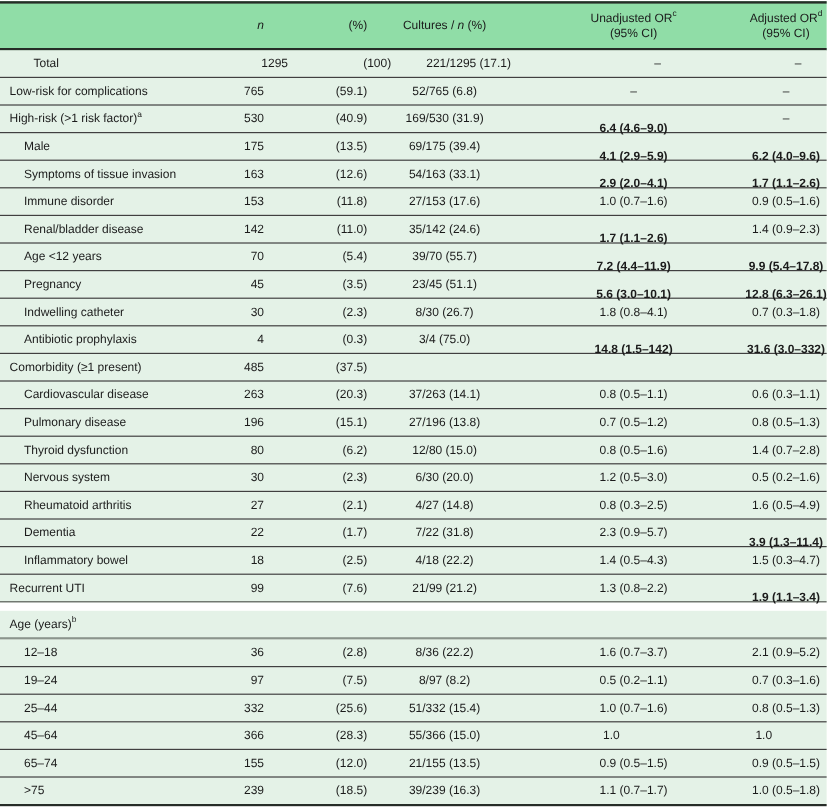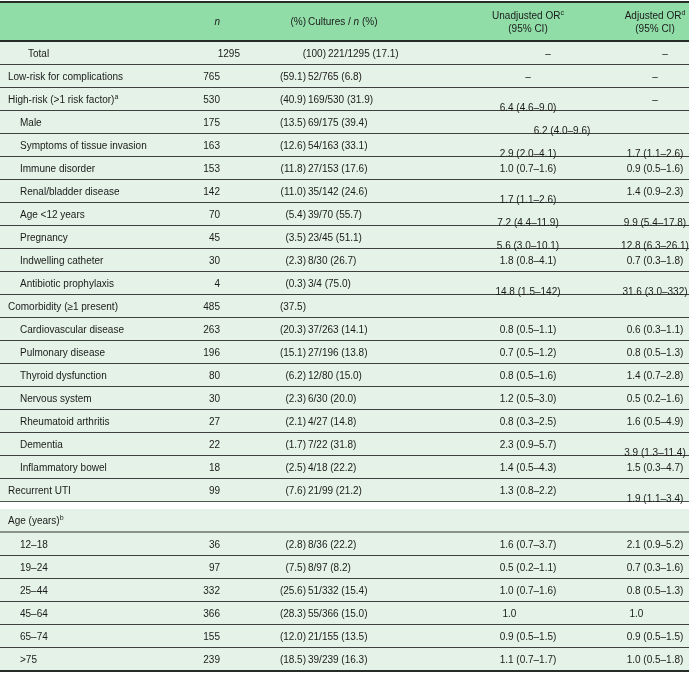--- a/index.html
+++ b/index.html
@@ -42,26 +42,26 @@
   }
   .spacer + .trow{border-top:none;}
   .section-row{border-bottom:2px solid #8b948c;}
   .section-row + .trow{border-top:none;}
   
   .cell,.hc{box-sizing:border-box;white-space:nowrap;}
   .c1{flex:0 0 160px;padding-left:8px;text-align:left;}
   .c1.ind{padding-left:20px;}
   .c2{flex:0 0 62px;text-align:right;padding-right:2px;}
   .c3{flex:0 0 86px;text-align:right;padding-right:2px;}
-  .c4{flex:0 0 127px;text-align:left;padding-right:2px;}
+  .c4{flex:0 0 127px;text-align:center;padding-right:2px;}
   .c5{flex:0 0 186px;text-align:center;}
   .c6{flex:1 1 auto;text-align:center;}
   
   .orv{display:inline-block;min-width:51px;text-align:left;white-space:nowrap;}
-  .b{font-weight:normal;margin-top:16px;}
+  .b{font-weight:bold;margin-top:16px;}
   .it{font-style:italic;}
   sup{font-size:7px;line-height:0;vertical-align:super;}
 </style>
 </head>
 <body>
 
 <div class="tablewrap">
 
   <div class="thead">
     <div class="hc c1"></div>
@@ -101,20 +101,21 @@
         <div class="cell c3">(40.9)</div>
         <div class="cell c4">169/530 (31.9)</div>
         <div class="cell c5"><span class="orv b">6.4 (4.6–9.0)</span></div>
         <div class="cell c6">–</div>
       </div>
       <div class="trow">
         <div class="cell c1 ind">Male</div>
         <div class="cell c2">175</div>
         <div class="cell c3">(13.5)</div>
         <div class="cell c4">69/175 (39.4)</div>
+        <div class="cell c5"><span class="orv b">4.1 (2.9–5.9)</span></div>
         <div class="cell c6"><span class="orv b">6.2 (4.0–9.6)</span></div>
       </div>
       <div class="trow">
         <div class="cell c1 ind">Symptoms of tissue invasion</div>
         <div class="cell c2">163</div>
         <div class="cell c3">(12.6)</div>
         <div class="cell c4">54/163 (33.1)</div>
         <div class="cell c5"><span class="orv b">2.9 (2.0–4.1)</span></div>
         <div class="cell c6"><span class="orv b">1.7 (1.1–2.6)</span></div>
       </div>

